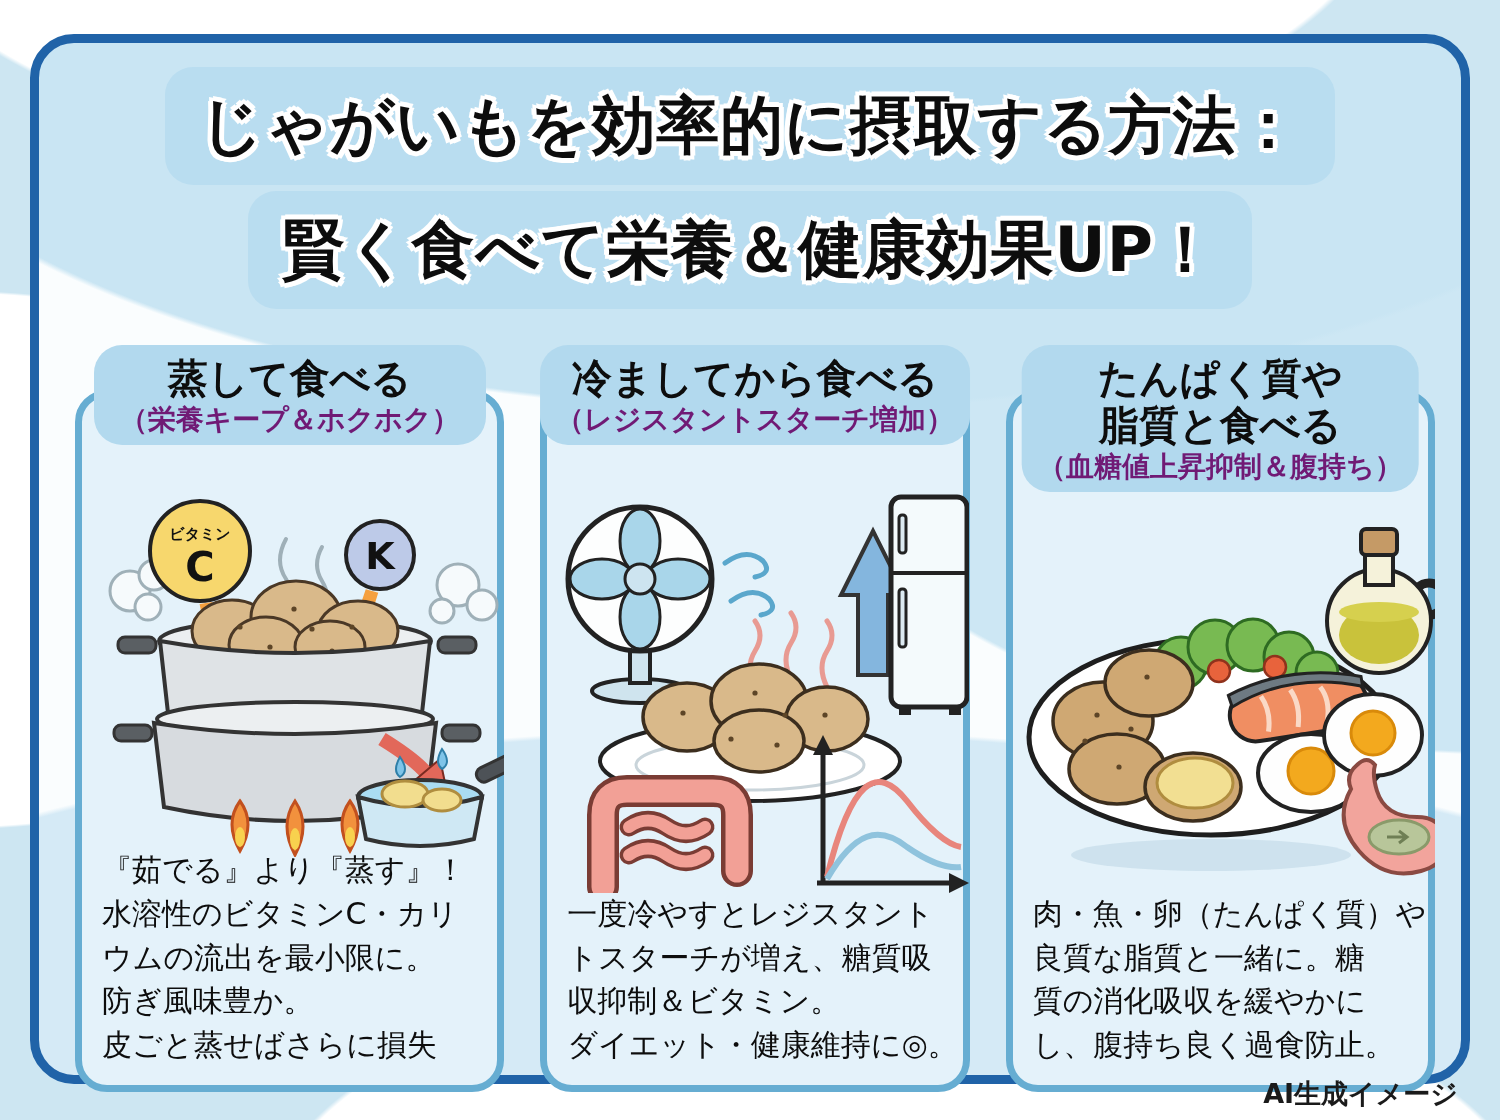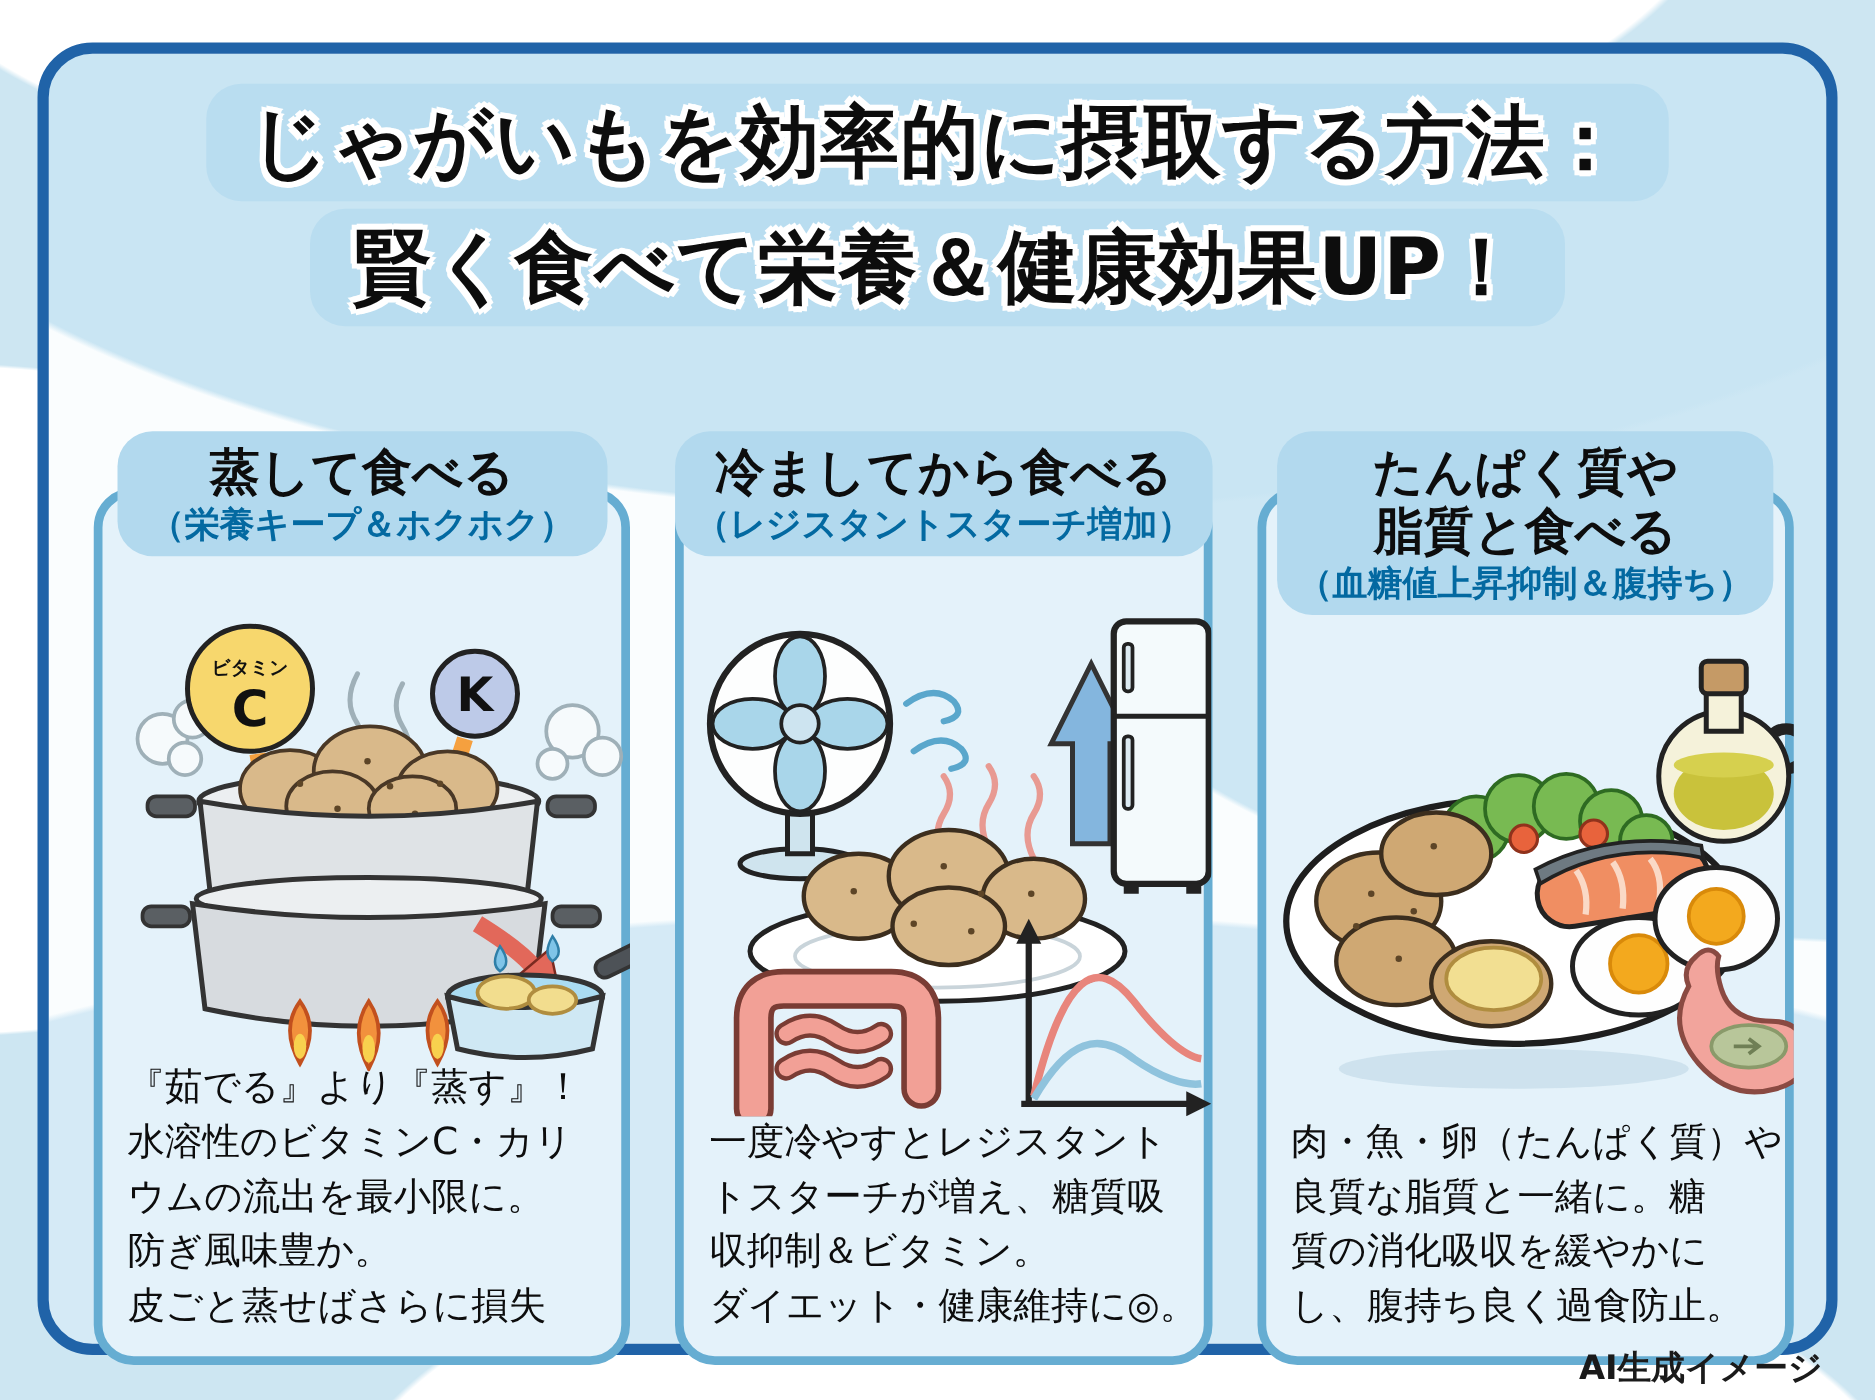--- a/index.html
+++ b/index.html
@@ -16,38 +16,38 @@
     position:absolute; left:30px; top:34px; width:1440px; height:1050px;
     border:9px solid #2063a8; border-radius:44px;
     background:
       radial-gradient(ellipse 980px 430px at 52% -6%, #c9e5f3 0 99%, transparent 100%),
       radial-gradient(ellipse 1250px 470px at 50% 112%, #d5eaf6 0 99%, transparent 100%),
       radial-gradient(ellipse 700px 320px at 104% 38%, #cde7f4 0 99%, transparent 100%),
       #fafdfe;
   }
   .titlebox{ position:absolute; top:24px; left:0; width:100%; text-align:center; }
   .title-line{
-    display:inline-block; background:#b9ddf0; border-radius:28px; padding:4px 34px;
+    display:inline-block; background:#b9ddf0; border-radius:28px; padding:16px 34px;
     font-size:63px; font-weight:900; color:#0d0d0d; letter-spacing:1px; white-space:nowrap;
     text-shadow:-4px -4px 0 #fff,4px -4px 0 #fff,-4px 4px 0 #fff,4px 4px 0 #fff,0 -5px 0 #fff,0 5px 0 #fff,-5px 0 0 #fff,5px 0 0 #fff;
     margin-bottom:6px;
   }
   .cols{ position:absolute; left:36px; top:307px; width:1360px; display:flex; gap:36px; }
   .card{
     position:relative; width:430px; height:702px;
     background:#e4f2fa; border:7px solid #66add2; border-radius:32px;
     margin-top:40px;
   }
   .pill{
     position:absolute; top:-52px; left:50%; transform:translateX(-50%);
     background:#b2d9ee; border-radius:28px; padding:10px 16px 8px;
     text-align:center; white-space:nowrap; min-width:392px; z-index:2;
   }
   .pill .l1{ font-size:40px; font-weight:900; color:#0d0d0d; line-height:1.18; }
-  .pill .l2{ font-size:28px; font-weight:900; color:#0369a1; line-height:1.25; }
+  .pill .l2{ font-size:28px; font-weight:900; color:#701a75; line-height:1.25; }
   .illus{ position:absolute; left:8px; z-index:1; }
   .card:nth-child(1) .illus{ top:92px; }
   .card:nth-child(2) .illus{ top:82px; }
   .card:nth-child(3) .illus{ top:118px; }
   .bodytext{
     position:absolute; left:20px; right:8px; bottom:18px;
     font-size:30px; font-weight:400; color:#0d0d0d; line-height:1.46; white-space:nowrap;
   }
   .footer{
     position:absolute; right:42px; bottom:8px; font-size:27px; font-weight:800; color:#1a1a1a;

